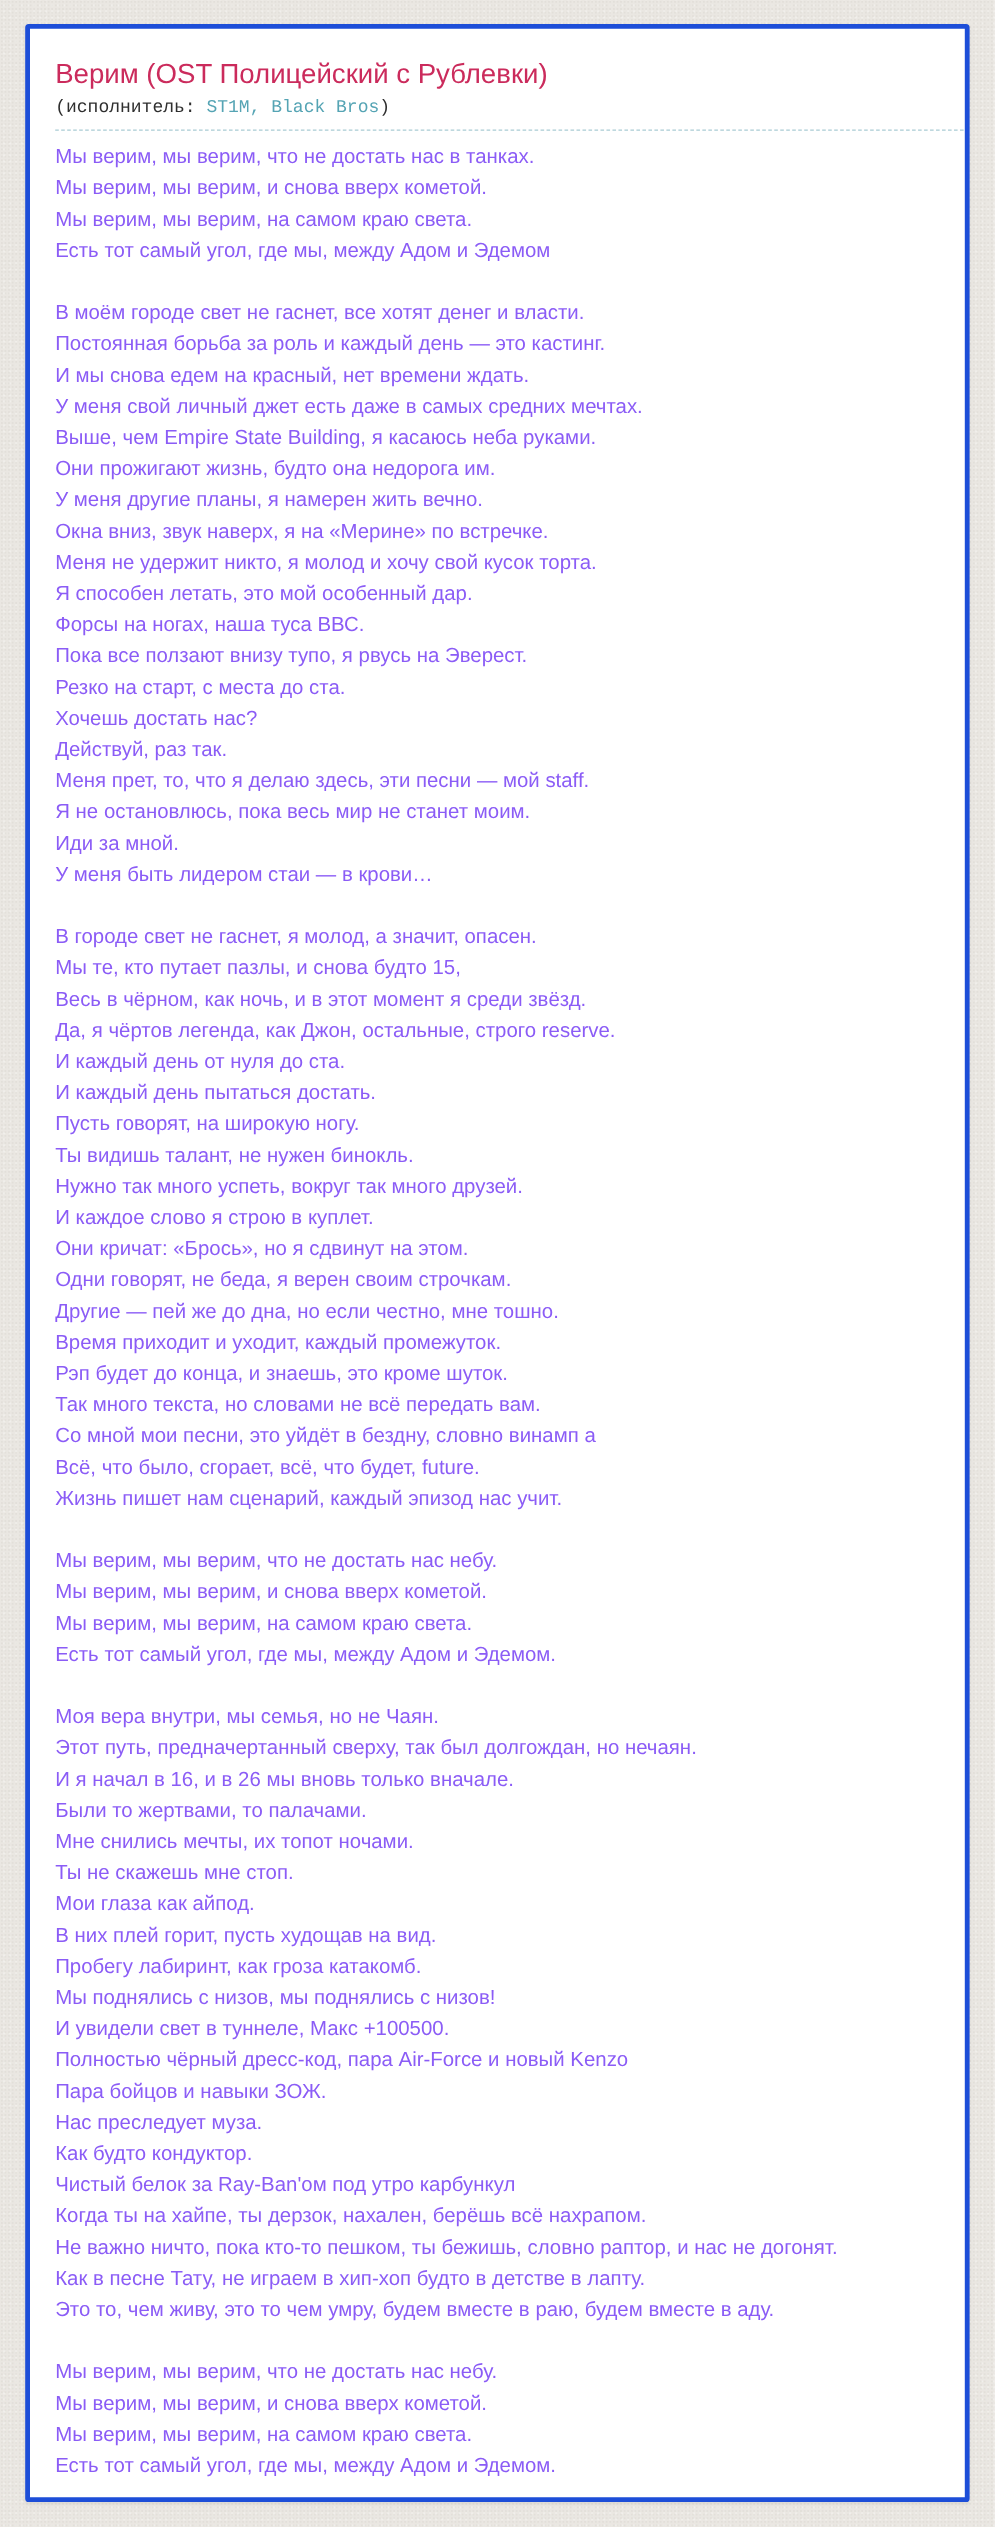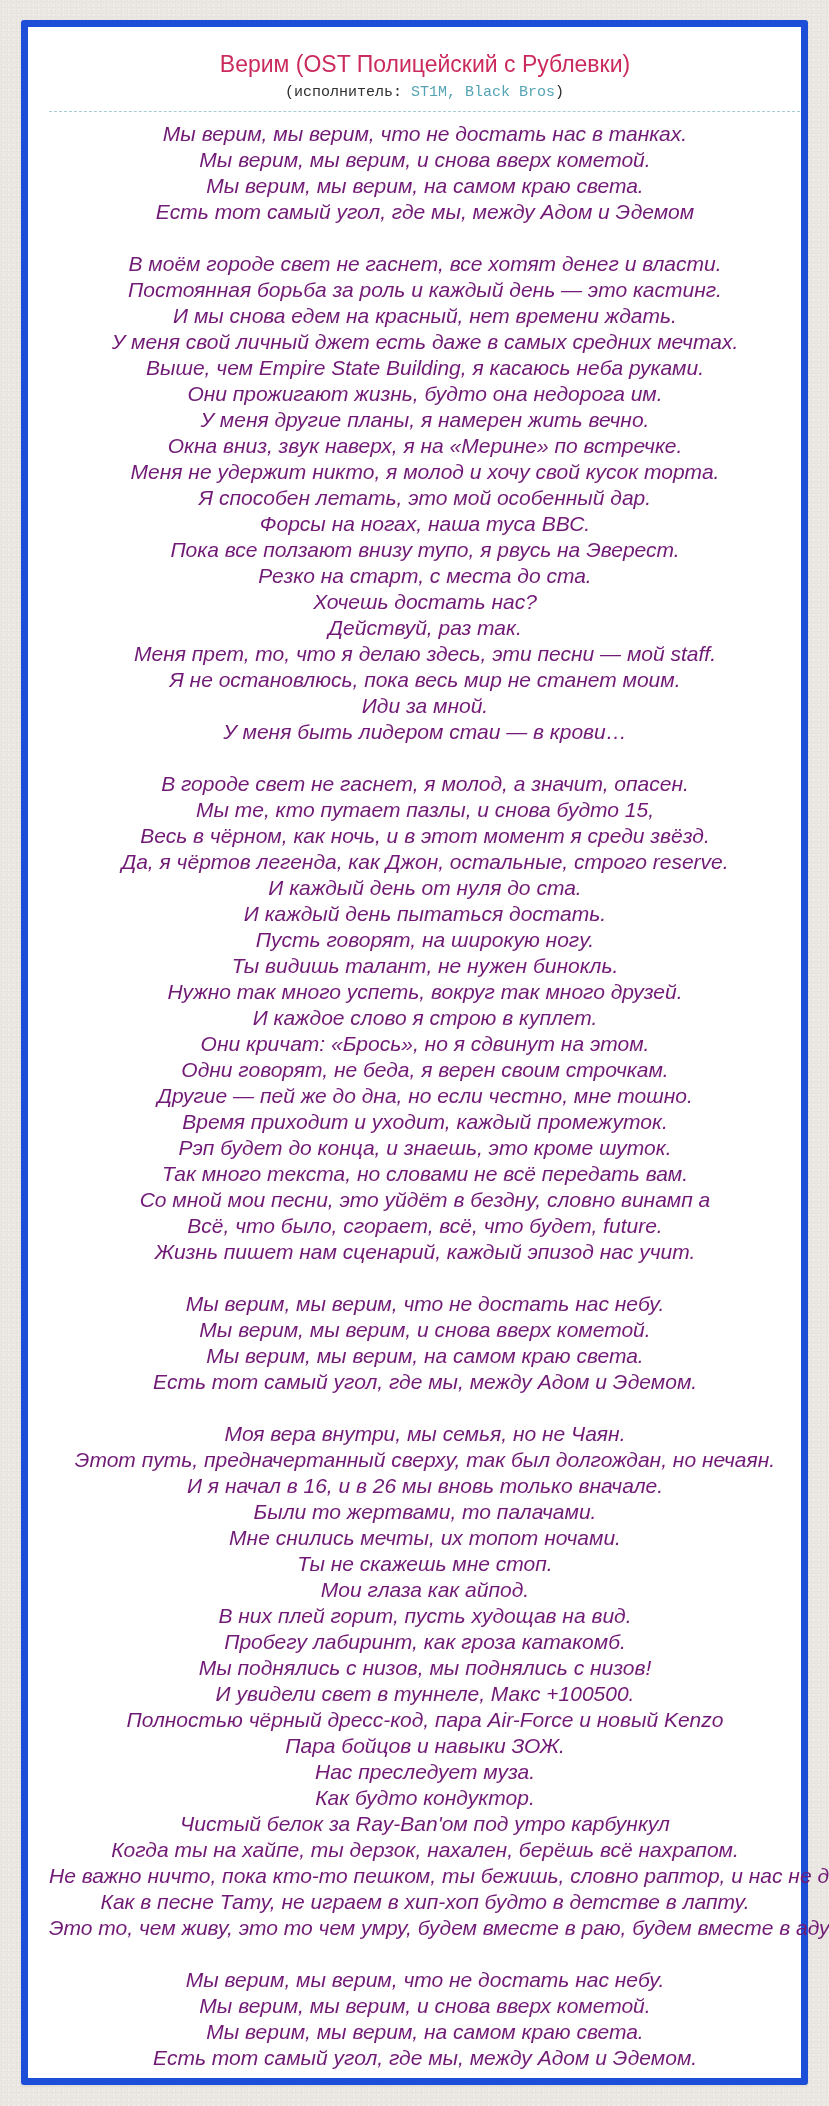--- a/index.html
+++ b/index.html
@@ -20,26 +20,25 @@
     background-position: 0 0, 1px 2px;
   }
   .card {
     position: absolute;
     left: 21px;
     top: 20px;
     width: 787px;
     height: 2065px;
     box-sizing: border-box;
     background: #ffffff;
-    border: 7px solid #1d4ed8;
+    border: 4px solid #1d4ed8;
     border-radius: 3px;
     box-shadow: 0 1px 3px rgba(0, 0, 0, 0.07);
     padding: 24px 0 30px 21px;
     overflow: visible;
-    text-align: center;
   }
   .song-title {
     margin: 0 0 5px 0;
     font-size: 23px;
     font-weight: normal;
     line-height: 1.2;
     color: #cb2b5c;
     white-space: nowrap;
   }
   .artist-row {
@@ -51,24 +50,23 @@
     border-bottom: 1px dashed #a9cbd4;
     font-family: Liberation Mono, monospace;
   }
   .artist-link {
     color: #55a4b4;
     text-decoration: none;
     cursor: pointer;
   }
   .lyrics {
     margin-top: 9px;
-    font-size: 21px;
+    font-size: 17px;
     line-height: 26px;
-    color: #701a75;
-    font-style: italic;
+    color: #8b5cf6;
   }
   .lyrics p {
     margin: 0 0 26px 0;
     white-space: nowrap;
   }
   .lyrics p:last-child {
     margin-bottom: 0;
   }
 </style>
 </head>

